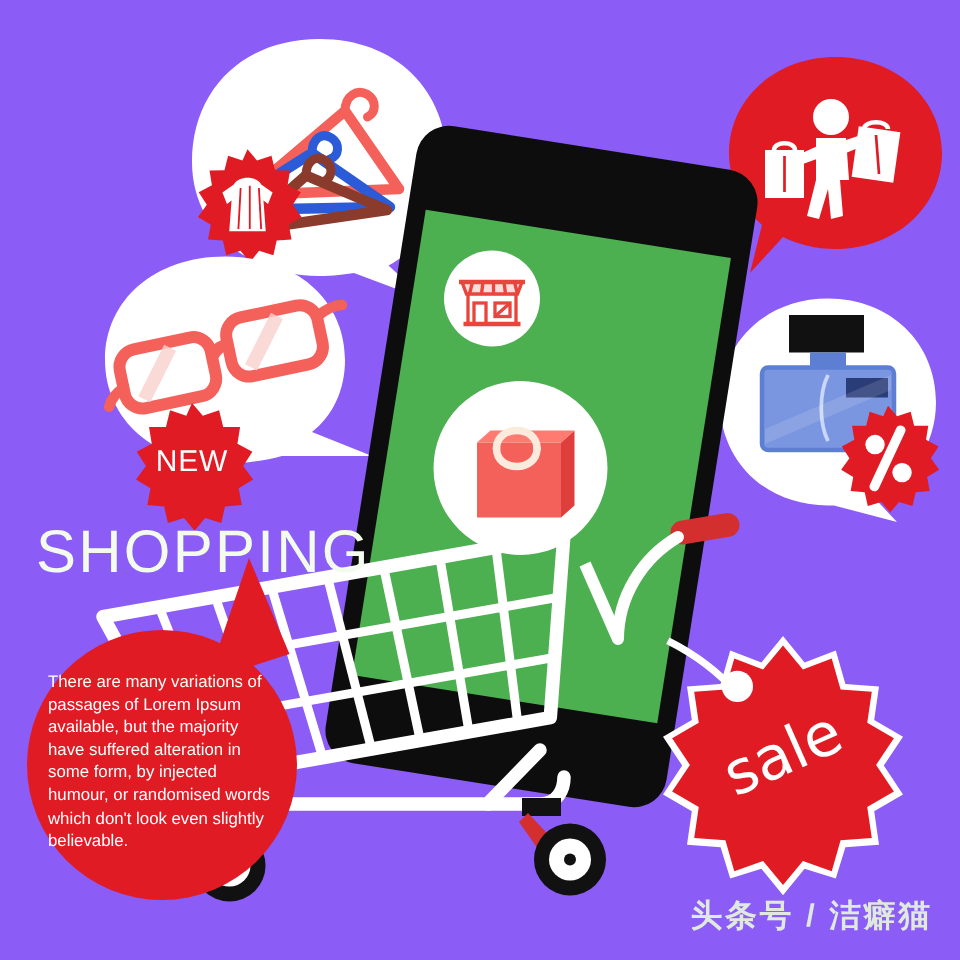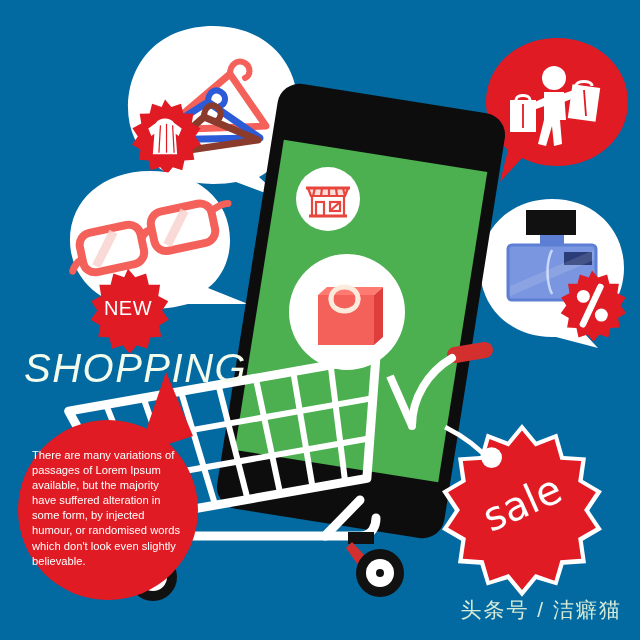--- a/index.html
+++ b/index.html
@@ -22,21 +22,20 @@
   
   #shopping-title {
     left: 24px;
     top: 348px;
     font-size: 40px;
     letter-spacing: 1.5px;
     font-weight: 400;
     color: #F2FBEC;
     line-height: 1;
     white-space: nowrap;
-    font-style: italic;
   }
 
   
   #lorem-bubble {
     left: 18px;
     top: 420px;
     width: 180px;
     height: 180px;
   }
   #lorem-bubble .disc {
@@ -59,35 +58,36 @@
 
   
   #watermark {
     right: 18px;
     bottom: 16px;
     color: #E8F6DD;
     font-size: 21px;
     letter-spacing: 2px;
     opacity: .92;
     white-space: nowrap;
+    font-weight: bold;
   }
 
   
   .badge-label {
     position: absolute;
     color: #ffffff;
     font-weight: 400;
     text-align: center;
     white-space: nowrap;
   }
 </style>
 </head>
 <body>
 
-<div id="poster" style="background: #0369a1;">
+<div id="poster" style="background: #8b5cf6;">
 
   <div class="abs" style="left:118px; top:22px;">
     <svg width="190" height="180" viewBox="0 0 190 180">
 
       <path d="M95 4 C146 4 180 38 180 86 C180 118 165 142 141 155 L166 178 L118 160
                C112 161 104 162 95 162 C44 162 10 128 10 86 C10 38 44 4 95 4 Z" fill="#FFFFFF"></path>
 
       <g fill="none" stroke-linecap="round" stroke-linejoin="round">
         <path d="M112 52 L46 108 L148 104 Z" stroke="#F4605A" stroke-width="7"></path>
         <path d="M112 52 C112 42 120 37 127 41 C133 45 133 53 127 56" stroke="#F4605A" stroke-width="6"></path>

